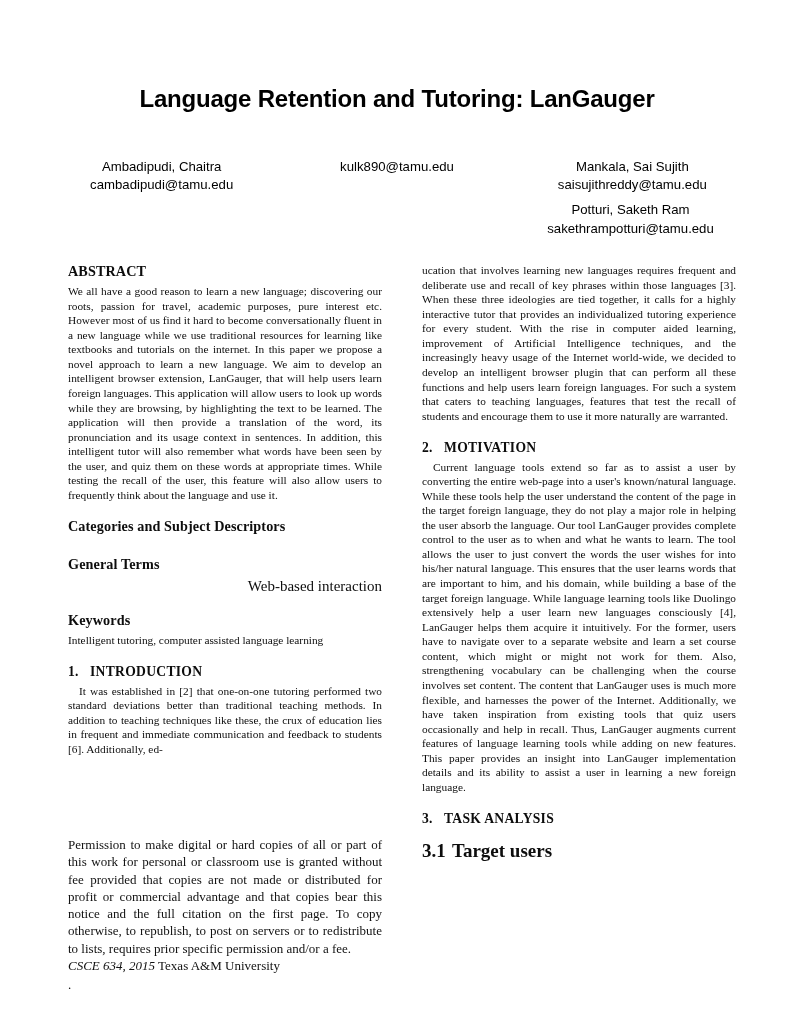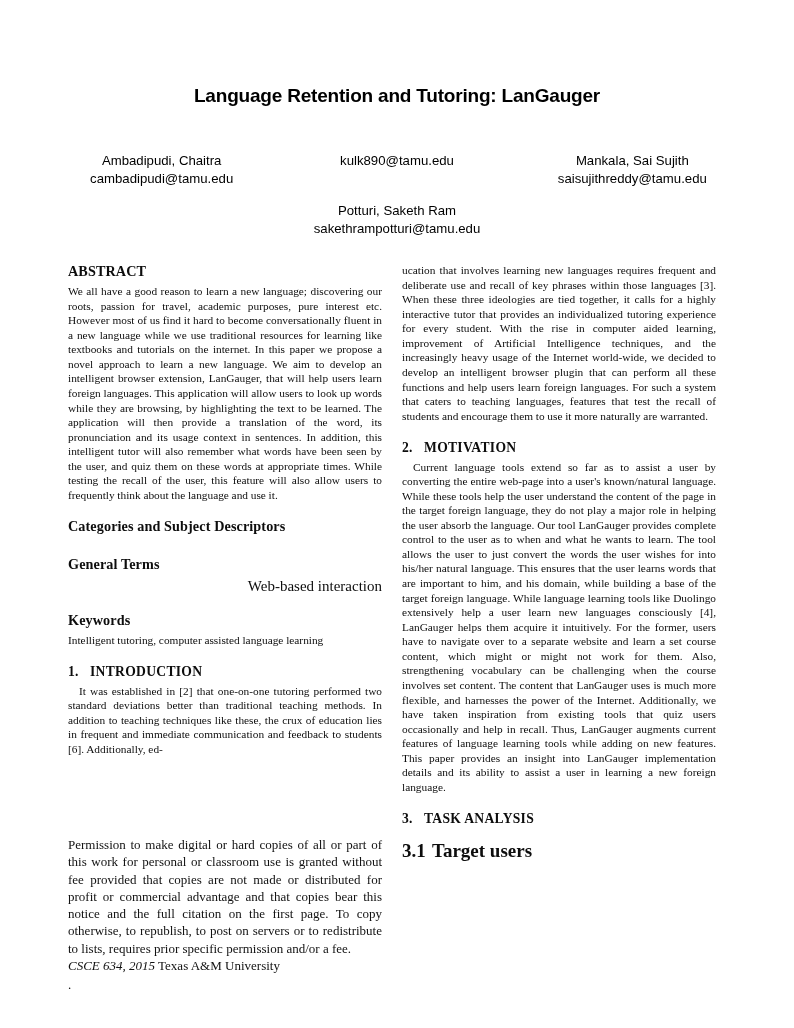--- a/index.html
+++ b/index.html
@@ -20,60 +20,60 @@
   }
 
   
   .title-block {
     padding: 0 62px;
     text-align: center;
   }
   .paper-title {
     font-family: "Liberation Sans", "DejaVu Sans", sans-serif;
     font-weight: bold;
-    font-size: 19px;
+    font-size: 24px;
     line-height: 1.25;
     letter-spacing: -0.2px;
     margin: 0;
     padding-top: 84px;
     color: #000;
   }
 
   .authors {
     margin-top: 44px;
     font-family: "Liberation Sans", "DejaVu Sans", sans-serif;
     font-size: 13.2px;
     line-height: 1.38;
     color: #000;
   }
   .author-row {
     display: flex;
-    justify-content: center;
+    justify-content: flex-end;
     align-items: flex-start;
     gap: 36px;
   }
   .author-row.row-1 { margin-left: 0px; }
-  .author-row.row-2 { margin-top: 14px; }
+  .author-row.row-2 { margin-top: 7px; }
   .author {
     text-align: center;
     box-sizing: border-box;
   }
   .row-1 .author { width: 203px; }
   .row-2 .author { width: 203px; }
   .author-name { display: block; white-space: nowrap; }
   .author-email { display: block; white-space: nowrap; }
 
   
   .columns {
     position: absolute;
     top: 263px;
     left: 68px;
     right: 68px;
     display: flex;
-    gap: 20px;
+    gap: 40px;
   }
   .col {
     width: 314px;
     flex: 0 0 314px;
   }
 
   h2.sec-head {
     font-family: "Liberation Serif", "DejaVu Serif", serif;
     font-weight: bold;
     font-size: 14.2px;

